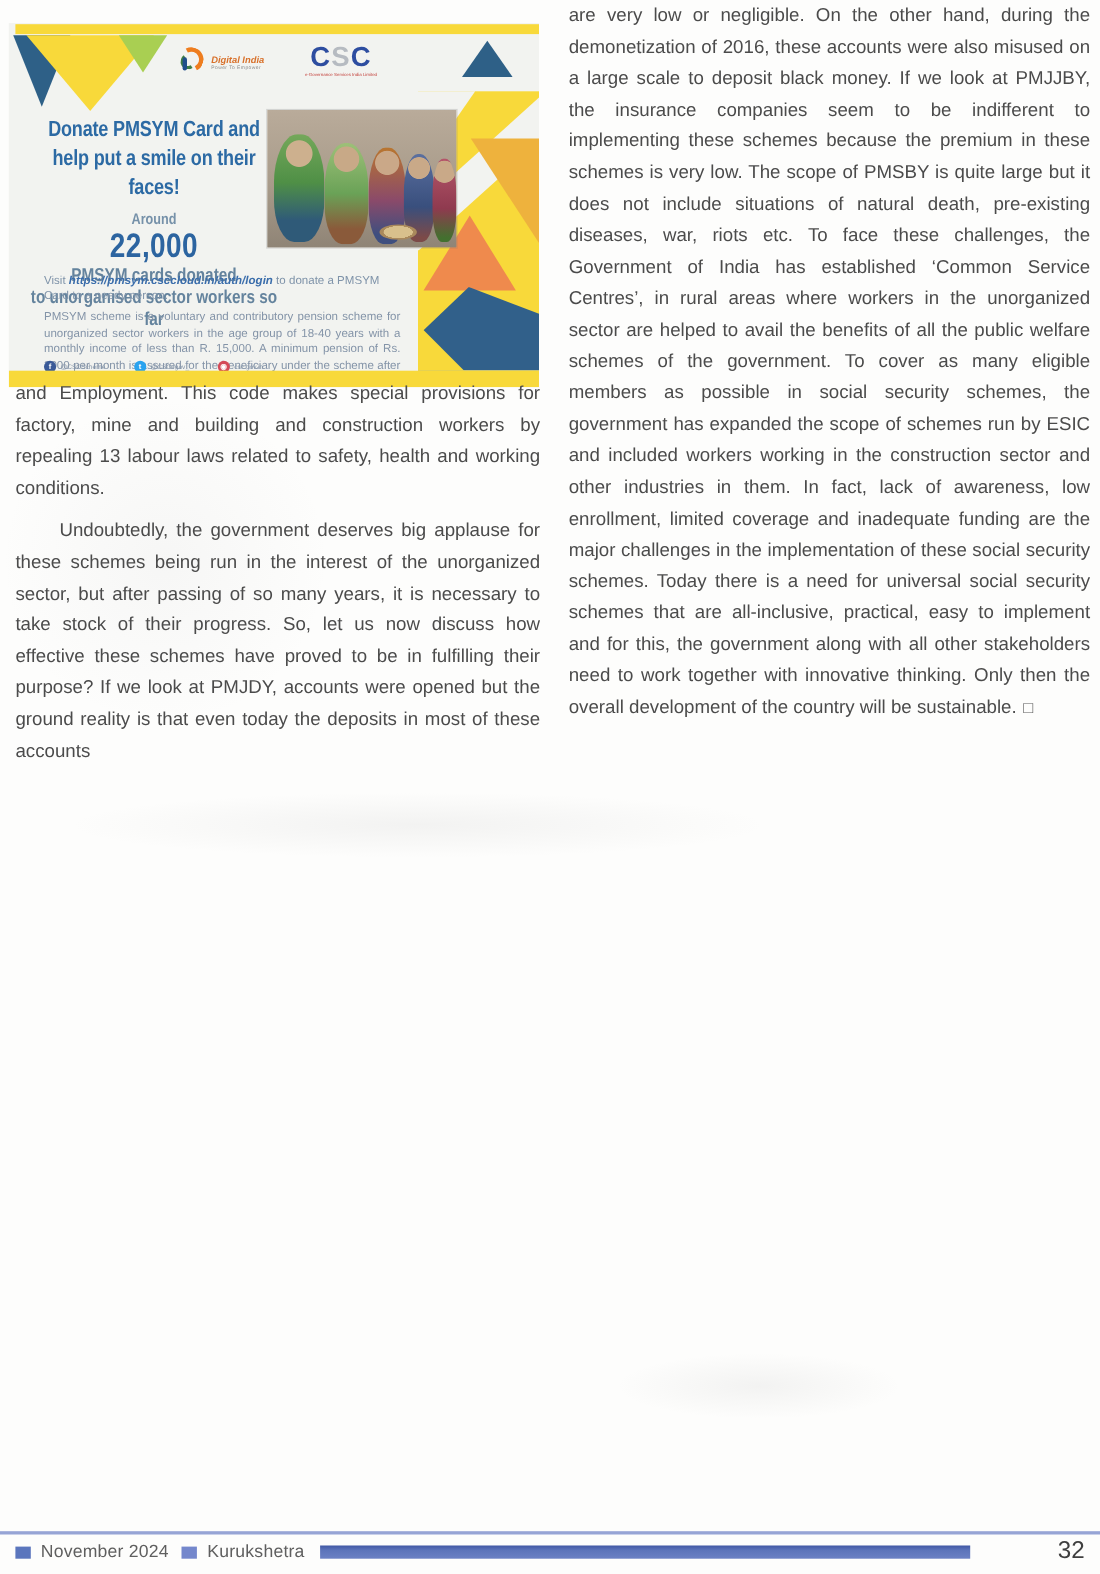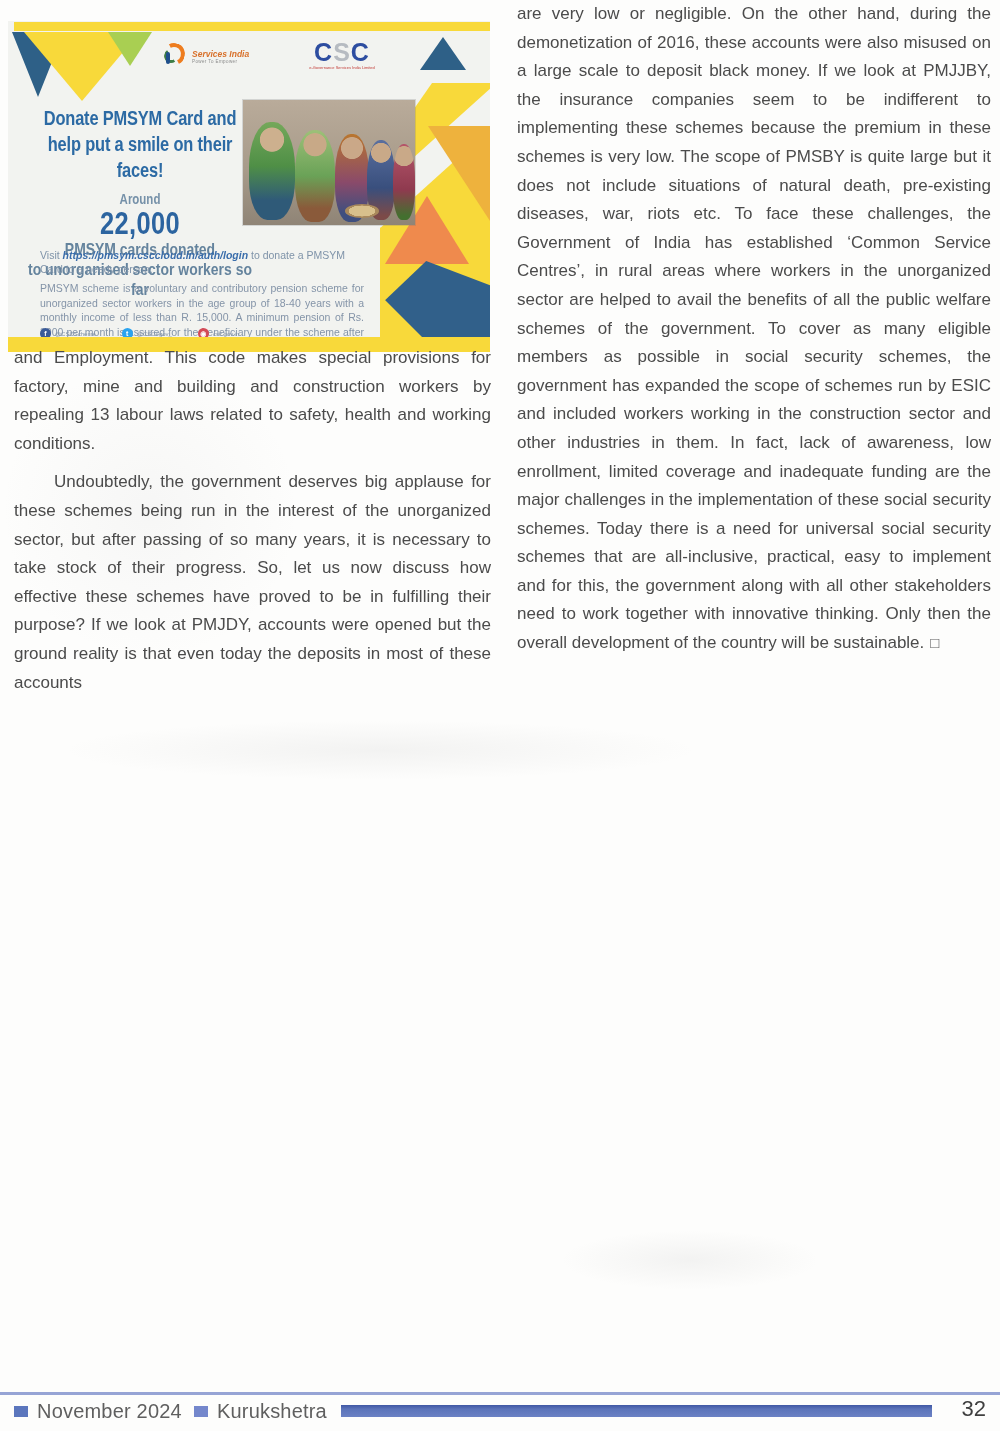--- a/index.html
+++ b/index.html
@@ -31,21 +31,21 @@
   .collage .yellow-corner { position:absolute; left:0; bottom:0; width:0; height:0; border-bottom:42px solid #f8d93a; border-right:42px solid transparent; }
 
   
   .di-logo { position:absolute; left:152px; top:22px; display:flex; align-items:center; gap:6px; }
   .di-mark { position:relative; width:26px; height:26px; }
   .di-mark .arc-o { position:absolute; left:3px; top:0; width:22px; height:22px; border:4px solid #ee7d1f; border-left-color:transparent; border-bottom-color:transparent; border-radius:50%; transform:rotate(18deg); }
   .di-mark .arc-g { position:absolute; left:4px; top:6px; width:14px; height:14px; border:3px solid #3e7d46; border-right-color:transparent; border-top-color:transparent; border-radius:50%; transform:rotate(10deg); }
   .di-mark .dot-i { position:absolute; left:6px; top:9px; width:4px; height:12px; background:#1f4f8b; border-radius:2px; }
   .di-text .di-name { font-size:8.5px; font-weight:bold; color:#d8702a; font-style:italic; }
   .di-text .di-tag { font-size:4.5px; color:#8a8a8a; letter-spacing:.4px; }
-  .csc-logo { position:absolute; left:288px; top:18px; width:92px; text-align:center; }
+  .csc-logo { position:absolute; left:256px; top:18px; width:92px; text-align:center; }
   .csc-letters { font-size:25px; font-weight:bold; letter-spacing:1px; line-height:26px; }
   .csc-letters .c { color:#2d4da0; } .csc-letters .s { color:#b6bbc1; }
   .csc-tag { font-size:4px; color:#c23b36; white-space:nowrap; }
 
   
   .ad-head { position:absolute; left:-8px; top:84px; width:280px; text-align:center; transform:scaleX(.82); transform-origin:50% 0; color:#2c6aa4; }
   .ad-head .h-line { font-size:20px; line-height:26px; font-weight:bold; letter-spacing:-.2px; }
   .ad-head .around { font-size:14px; font-weight:bold; color:#7691a9; margin-top:8px; }
   .ad-head .count { font-size:31px; line-height:33px; font-weight:bold; color:#2c64a0; letter-spacing:.5px; }
   .ad-head .sub { font-size:17px; line-height:20px; font-weight:bold; color:#64839d; }
@@ -75,21 +75,21 @@
   .col-right { left:517px; top:0; width:474px; }
   .col p + p { margin-top:10px; }
   .indent { text-indent:40px; }
   .endmark { font-size:15px; color:#5a5a5a; margin-left:6px; }
 
   
   .footer-rule { position:absolute; left:0; right:0; top:1392px; height:3px; background:#96a4d5; }
   .footer-row { position:absolute; left:14px; top:1398px; height:26px; display:flex; align-items:center; }
   .sq { width:14px; height:11px; background:#5b76bd; margin-right:9px; }
   .sq.sq2 { background:#7487cc; margin-left:12px; }
-  .f-label { font-size:20px; color:#5f5f5f; letter-spacing:.2px; }
+  .f-label { font-size:16px; color:#5f5f5f; letter-spacing:.2px; }
   .f-bar { width:591px; height:12px; margin-left:14px; background:linear-gradient(180deg,#4057a4 0%,#5c74ba 35%,#6b81c4 100%); }
   .page-num { position:absolute; right:14px; top:1396px; font-size:22px; color:#3f3f3f; }
 </style>
 </head>
 <body>
 
 <div class="page">
   <div class="smudge s1"></div>
   <div class="smudge s2"></div>
   <div class="smudge s3"></div>
@@ -112,21 +112,21 @@
       <div class="yellow-corner"></div>
     </div>
 
     <div class="di-logo">
       <span class="di-mark">
         <span class="arc-o"></span>
           <span class="arc-g"></span>
           <span class="dot-i"></span>
       </span>
       <span class="di-text">
-        <div class="di-name">Services India</div>
+        <div class="di-name">Digital India</div>
         <div class="di-tag">Power To Empower</div>
       </span>
     </div>
     <div class="csc-logo">
       <div class="csc-letters">
         <span class="c">C</span><span class="s">S</span><span class="c">C</span>
       </div>
       <div class="csc-tag">e-Governance Services India Limited</div>
     </div>
 

